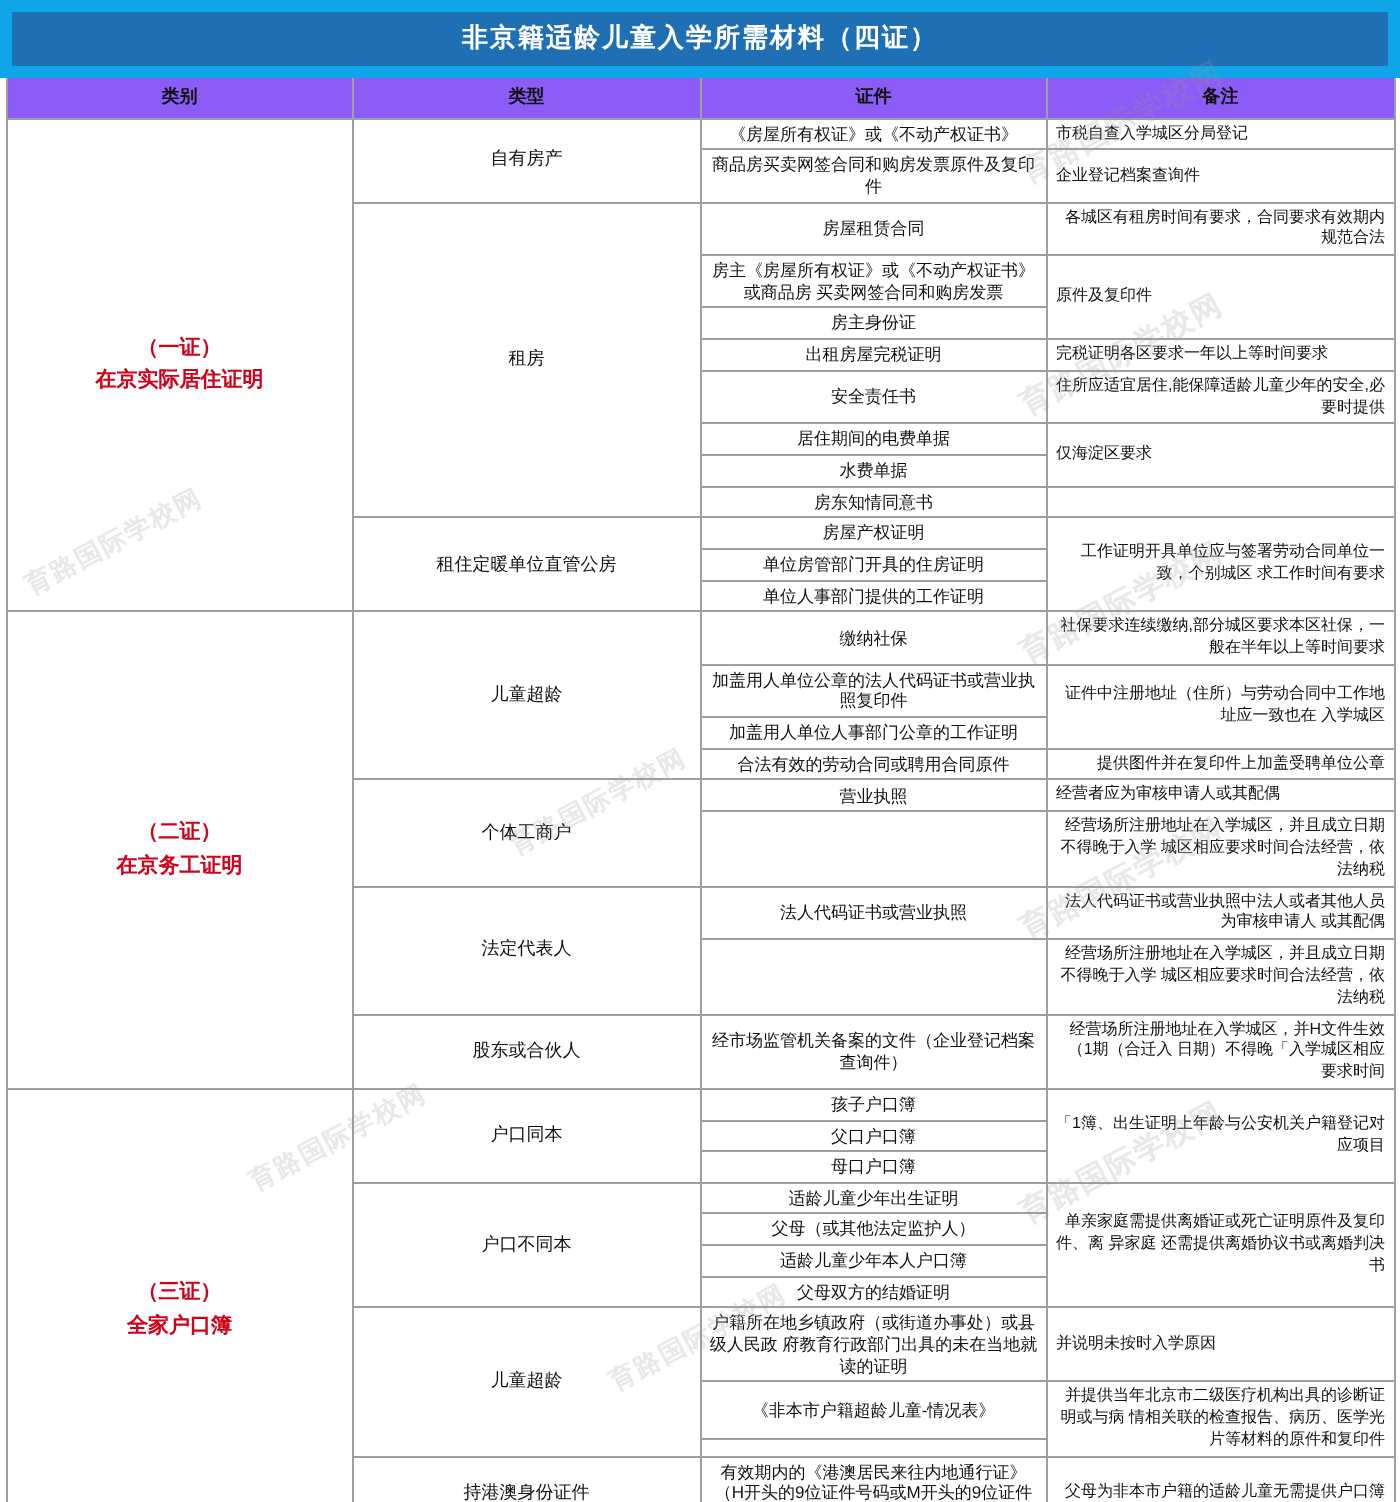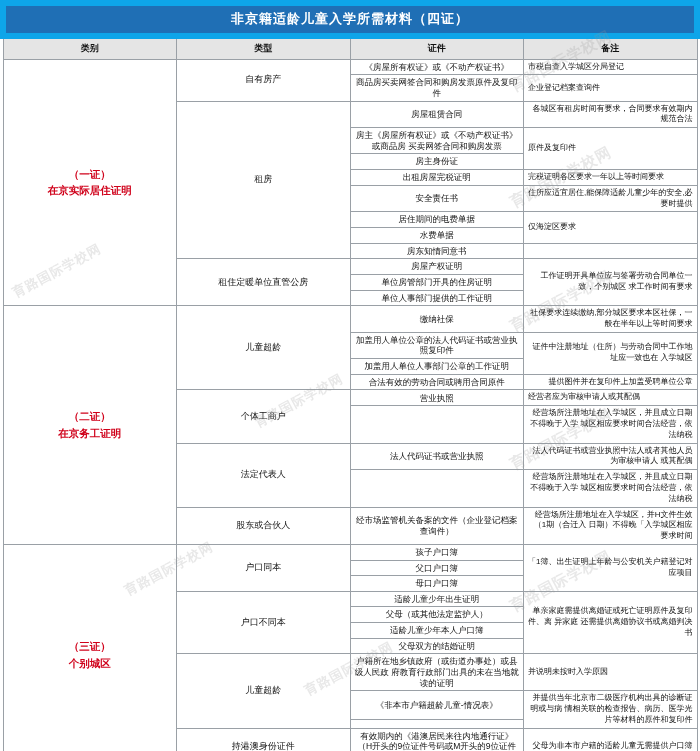--- a/index.html
+++ b/index.html
@@ -15,21 +15,21 @@
   td,th{border:1px solid #9aa0a6;padding:1px 2px;font-size:8.5px;line-height:1.25;text-align:center;vertical-align:middle;}
   .title-bar td{
     background:#1f6fb5;
     color:#ffffff;
     font-size:13px;
     font-weight:bold;
     letter-spacing:1px;
     padding:5px 0 6px 0;
     border:6px solid #0ea5e9;
   }
-  .head td{font-weight:bold;font-size:9px;padding:4px 0;background:#e5e5e5;}
+  .head td{font-weight:bold;font-size:9px;padding:4px 0;background:#8b5cf6;}
   .cat{
     color:#d0021b;
     font-weight:bold;
     font-size:10.5px;
     line-height:1.6;
     padding:4px 16px;
   }
   .cat .cat-sub{display:block;}
   .type{font-size:9px;padding:0 2px;}
   .cert{font-size:8.5px;padding:2px 3px;}
@@ -159,21 +159,21 @@
           <td class="note" rowspan="1">经营场所注册地址在入学城区，并且成立日期不得晚于入学 城区相应要求时间合法经营，依法纳税</td>
         </tr>
         <tr>
           <td class="type" rowspan="1">股东或合伙人</td>
           <td class="cert">经市场监管机关备案的文件（企业登记档案查询件）</td>
           <td class="note" rowspan="1">经营场所注册地址在入学城区，并H文件生效（1期（合迁入 日期）不得晚「入学城区相应要求时间</td>
         </tr>
         <tr>
           <td class="cat" rowspan="11">
             <span class="cat-sub">（三证）</span>
-            <span class="cat-sub">个别城区</span>
+            <span class="cat-sub">全家户口簿</span>
           </td>
           <td class="type" rowspan="3">户口同本</td>
           <td class="cert">孩子户口簿</td>
           <td class="note" rowspan="3">「1簿、出生证明上年龄与公安机关户籍登记对应项目</td>
         </tr>
         <tr>
           <td class="cert">父口户口簿</td>
         </tr>
         <tr>
           <td class="cert">母口户口簿</td>

